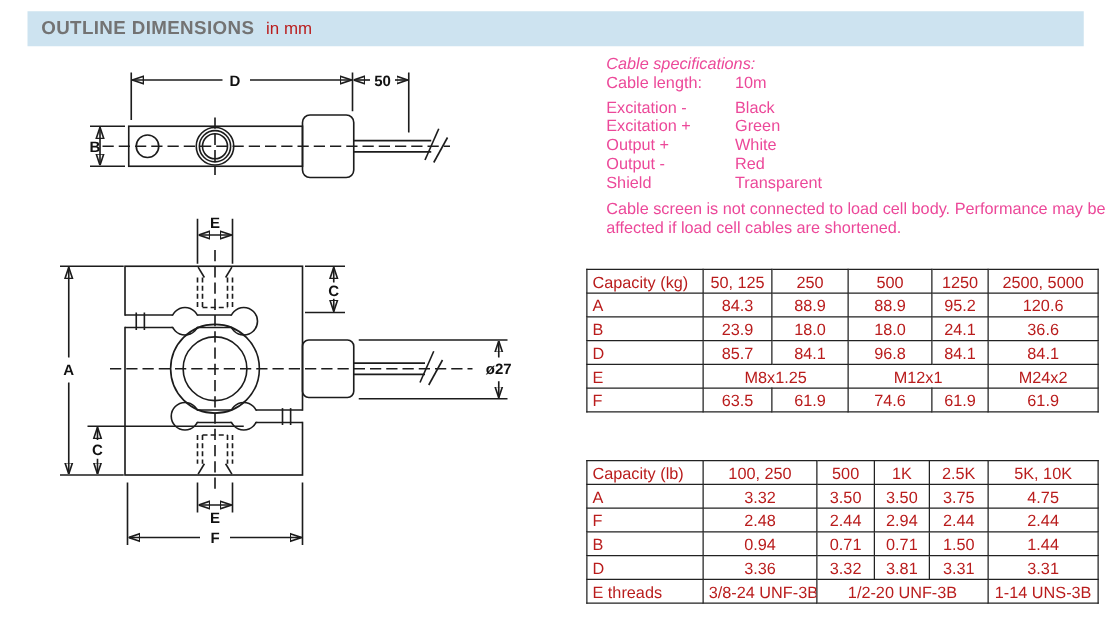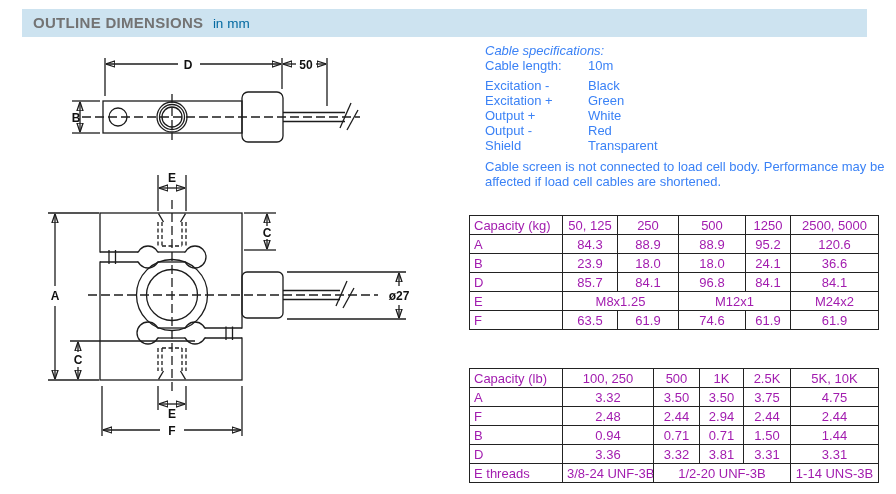--- a/index.html
+++ b/index.html
@@ -2,30 +2,30 @@
 <html><head>
 <meta charset="utf-8">
 <style>
   html,body{margin:0;padding:0;background:#fff;}
   .page{position:relative;width:896px;height:494px;background:#fff;overflow:hidden;
         font-family:"Liberation Sans",sans-serif;color:#111;}
   
   .titlebar{position:absolute;left:22px;top:9px;width:845px;height:28px;background:#cde3f0;
             line-height:28px;padding-left:11px;box-sizing:border-box;white-space:nowrap;}
   .titlebar .t{font-weight:bold;font-size:15px;letter-spacing:.3px;color:#737373;}
-  .titlebar .u{font-size:13.5px;color:#0369a1;margin-left:5px;}
+  .titlebar .u{font-size:13.5px;color:#b91c1c;margin-left:5px;}
   
-  .cable{position:absolute;left:485px;top:43px;font-size:13px;line-height:15px;color:#3b82f6;width:402px;}
+  .cable{position:absolute;left:485px;top:43px;font-size:13px;line-height:15px;color:#ec4899;width:402px;}
   .cs-heading{font-style:italic;}
   .cs-row .lab{display:inline-block;width:103px;}
   .cs-length{margin-bottom:5px;}
   .cs-notes{margin-top:6px;}
   .cs-notes p{margin:0;}
   
-  table.dim{position:absolute;border-collapse:collapse;font-size:13px;color:#a21caf;
+  table.dim{position:absolute;border-collapse:collapse;font-size:13px;color:#b91c1c;
             border:1.5px solid #222;table-layout:fixed;}
   table.dim td{border:1px solid #222;height:18px;padding:0 4px;text-align:center;
                white-space:nowrap;overflow:hidden;}
   table.dim td.rowlab{text-align:left;}
   
   svg.draw{position:absolute;left:0;top:0;}
   svg.draw line, svg.draw rect, svg.draw circle, svg.draw path{stroke:#1c1c1c;stroke-width:1.3;fill:none;}
   svg.draw .cl{stroke-dasharray:9 4;}
   svg.draw .hid{stroke-dasharray:4 2.5;}
   svg.draw .wht{fill:#fff;stroke:none;}

